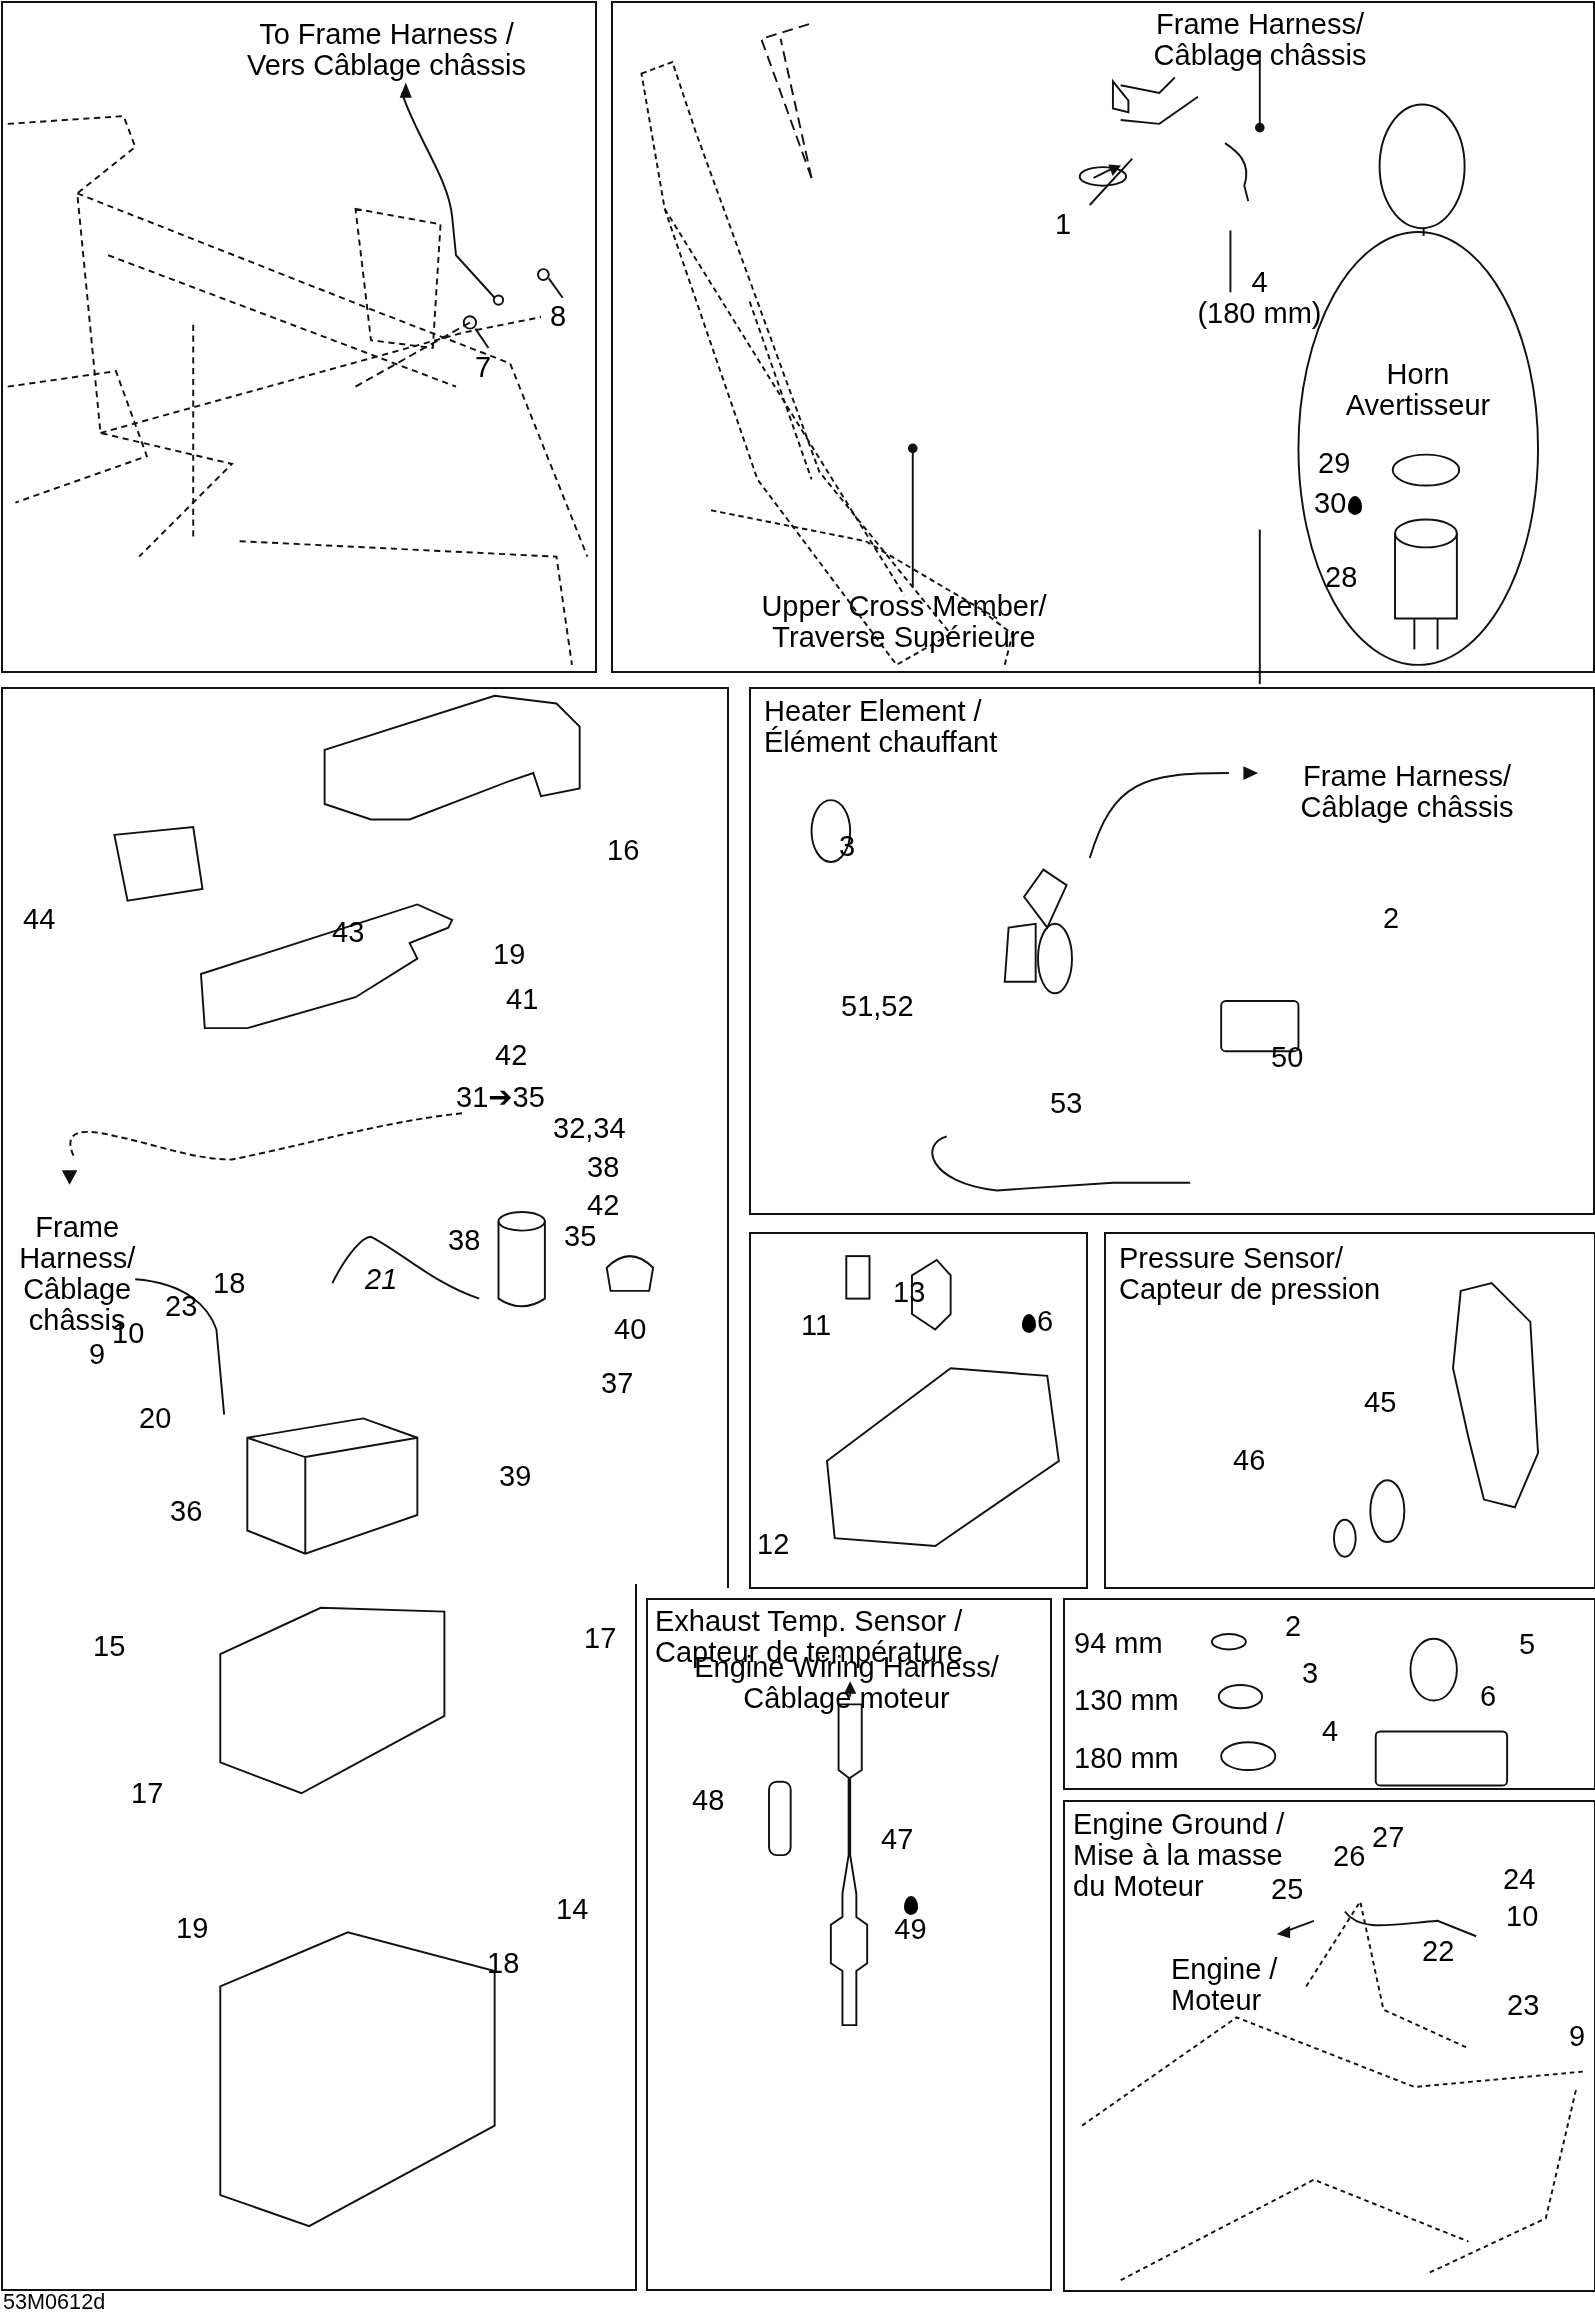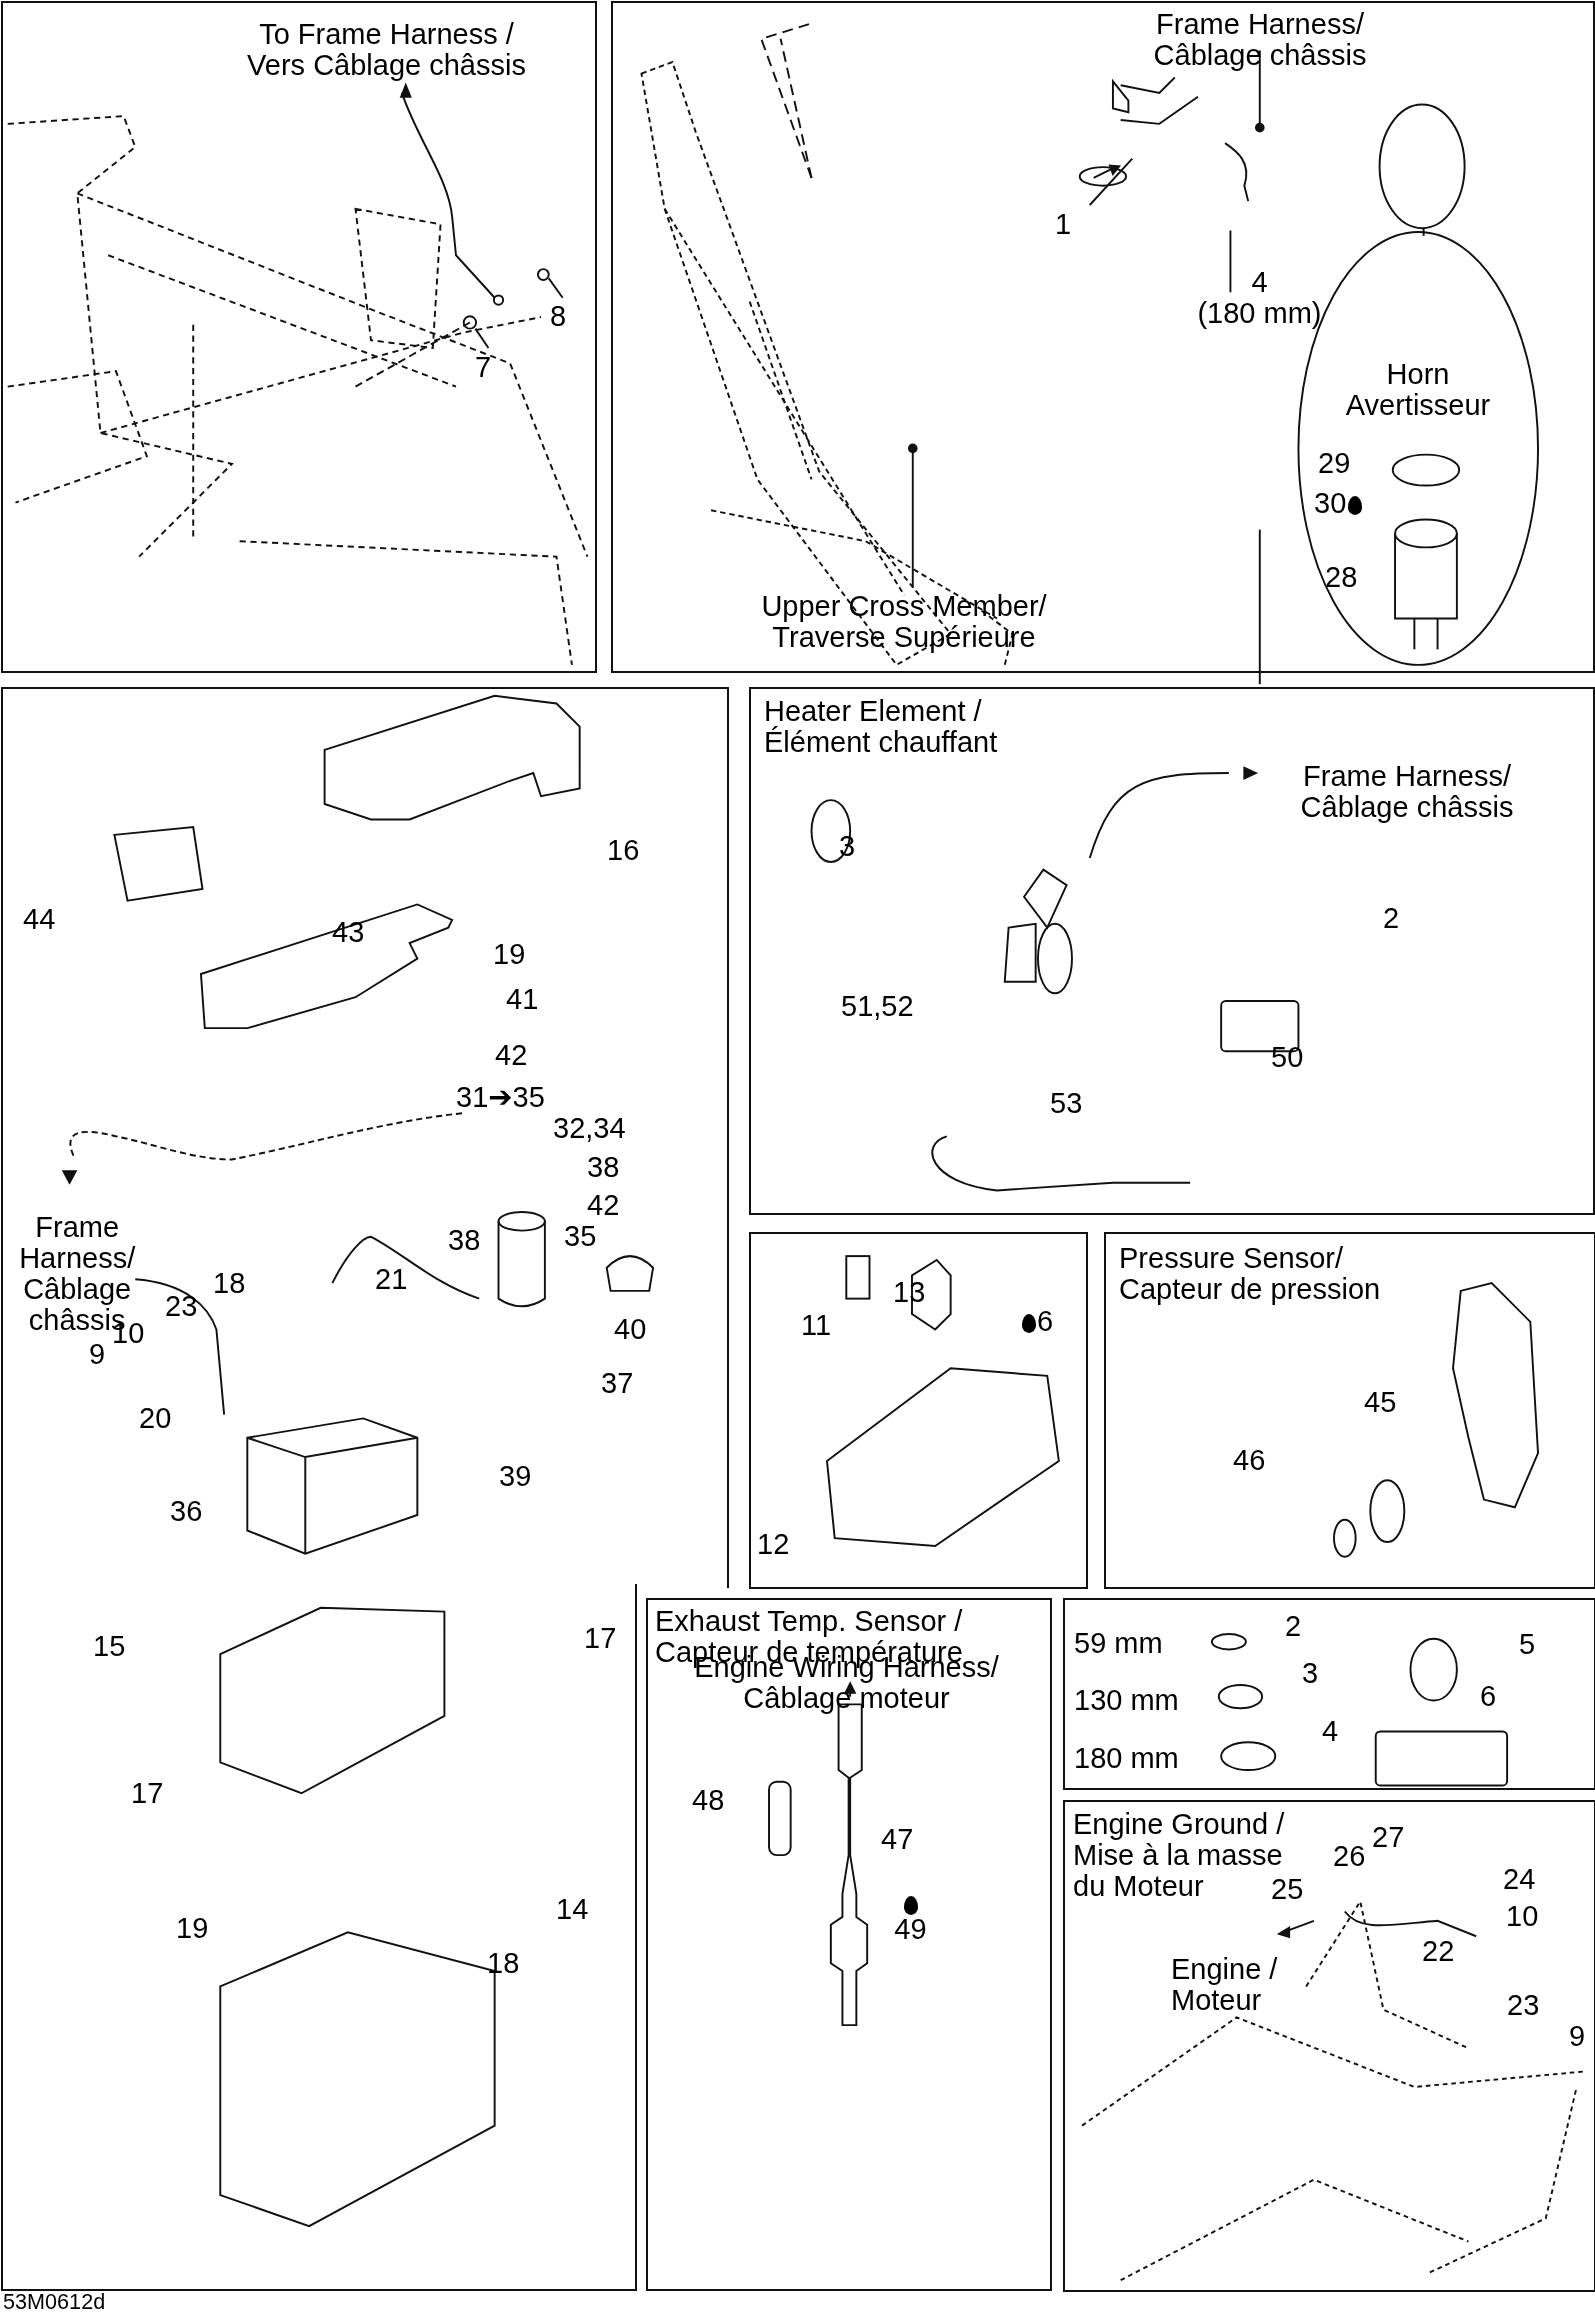--- a/index.html
+++ b/index.html
@@ -176,21 +176,21 @@
 <div class="num" style="left:506px;top:984px;">41</div>
 <div class="num" style="left:495px;top:1040px;">42</div>
 <div class="num" style="left:456px;top:1082px;">
   <span>31</span><span>➔</span><span>35</span>
 </div>
 <div class="num" style="left:553px;top:1113px;">32,34</div>
 <div class="num" style="left:587px;top:1152px;">38</div>
 <div class="num" style="left:587px;top:1190px;">42</div>
 <div class="num" style="left:564px;top:1221px;">35</div>
 <div class="num" style="left:448px;top:1225px;">38</div>
-<div class="num" style="left:375px;top:1264px;">21</div>
+<div class="num" style="left:365px;top:1264px;font-style:italic;">21</div>
 <div class="num" style="left:213px;top:1268px;">18</div>
 <div class="num" style="left:165px;top:1291px;">23</div>
 <div class="num" style="left:112px;top:1318px;">10</div>
 <div class="num" style="left:89px;top:1339px;">9</div>
 <div class="num" style="left:614px;top:1314px;">40</div>
 <div class="num" style="left:601px;top:1368px;">37</div>
 <div class="num" style="left:139px;top:1403px;">20</div>
 <div class="num" style="left:499px;top:1461px;">39</div>
 <div class="num" style="left:170px;top:1496px;">36</div>
 <div class="num" style="left:93px;top:1631px;">15</div>
@@ -234,21 +234,21 @@
   <div>Engine Wiring Harness/</div>
   <div>Câblage moteur</div>
 </div>
 <div class="num" style="left:692px;top:1785px;">48</div>
 <div class="num" style="left:881px;top:1824px;">47</div>
 <div class="num tc" style="left:891px;top:1890px;width:39px;line-height:26px;">
   <div><span class="drop"></span></div>
   <div>49</div>
 </div>
 
-<div class="num" style="left:1074px;top:1628px;"><span>59 mm</span></div>
+<div class="num" style="left:1074px;top:1628px;"><span>94 mm</span></div>
 <div class="num" style="left:1285px;top:1611px;">2</div>
 <div class="num" style="left:1074px;top:1685px;"><span>130 mm</span></div>
 <div class="num" style="left:1302px;top:1658px;">3</div>
 <div class="num" style="left:1074px;top:1743px;"><span>180 mm</span></div>
 <div class="num" style="left:1322px;top:1716px;">4</div>
 <div class="num" style="left:1519px;top:1629px;">5</div>
 <div class="num" style="left:1480px;top:1681px;">6</div>
 
 <div class="t" style="left:1073px;top:1809px;">
   <div>Engine Ground /</div>

